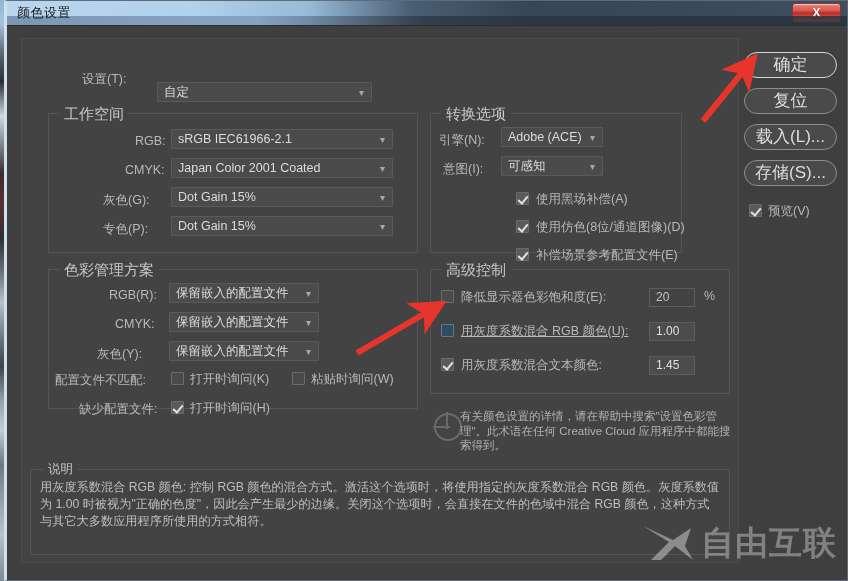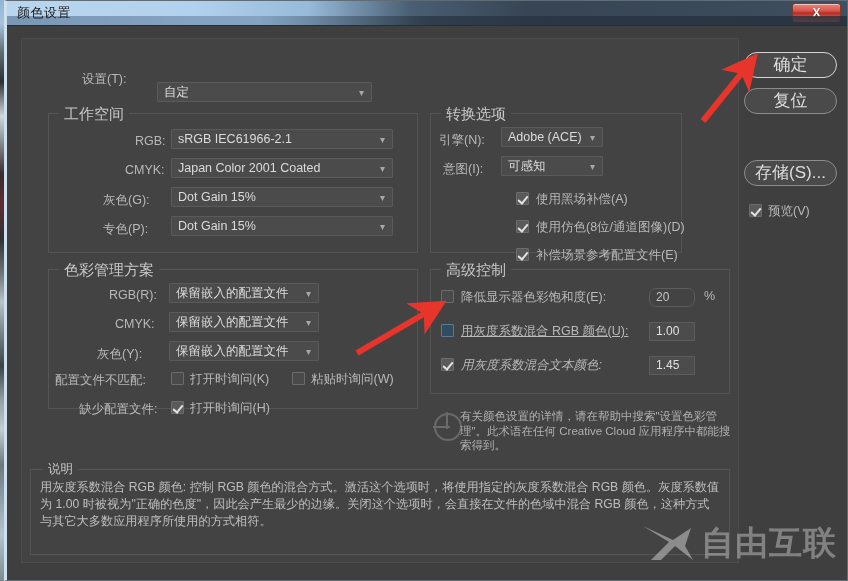--- a/index.html
+++ b/index.html
@@ -318,44 +318,45 @@
 
         <div class="chk on" style="left:85px;top:134px;"></div>
         <div class="lbl" style="position:absolute;left:105px;top:133px;">补偿场景参考配置文件(E)</div>
       </div>
 
       <div class="group" style="left:408px;top:230px;width:300px;height:125px;">
         <div class="group-title">高级控制</div>
 
         <div class="chk" style="left:10px;top:20px;"></div>
         <div class="lbl" style="position:absolute;left:30px;top:19px;">降低显示器色彩饱和度(E):</div>
-        <div class="numfield disabled" style="left:218px;top:18px;width:46px;border-radius:7px;">20</div>
+        <div class="numfield disabled" style="left:218px;top:18px;width:46px;">20</div>
         <div class="lbl" style="position:absolute;left:273px;top:19px;">%</div>
 
         <div class="chk blue" style="left:10px;top:54px;"></div>
         <div class="lbl" style="position:absolute;left:30px;top:53px;text-decoration:underline;">用灰度系数混合 RGB 颜色(U):</div>
         <div class="numfield" style="left:218px;top:52px;width:46px;">1.00</div>
 
         <div class="chk on" style="left:10px;top:88px;"></div>
-        <div class="lbl" style="position:absolute;left:30px;top:87px;font-style:italic;">用灰度系数混合文本颜色:</div>
+        <div class="lbl" style="position:absolute;left:30px;top:87px;">用灰度系数混合文本颜色:</div>
         <div class="numfield" style="left:218px;top:86px;width:46px;">1.45</div>
       </div>
 
       <div id="info-icon"></div>
       <div id="info-note">有关颜色设置的详情，请在帮助中搜索"设置色彩管理"。此术语在任何 Creative Cloud 应用程序中都能搜索得到。</div>
 
       <div id="desc-box">
         <div id="desc-title">说明</div>
         <div id="desc-text">用灰度系数混合 RGB 颜色: 控制 RGB 颜色的混合方式。激活这个选项时，将使用指定的灰度系数混合 RGB 颜色。灰度系数值为 1.00 时被视为"正确的色度"，因此会产生最少的边缘。关闭这个选项时，会直接在文件的色域中混合 RGB 颜色，这种方式与其它大多数应用程序所使用的方式相符。</div>
       </div>
 
     </div>
 
     <div class="btn primary" style="top:26px;">确定</div>
     <div class="btn" style="top:62px;">复位</div>
+    <div class="btn" style="top:98px;">载入(L)...</div>
     <div class="btn" style="top:134px;">存储(S)...</div>
 
     <div class="chk on" style="left:742px;top:178px;"></div>
     <div class="lbl" style="position:absolute;left:761px;top:177px;">预览(V)</div>
 
     <div id="watermark">
       <svg width="58" height="42" viewBox="0 0 58 42">
         <path d="M4 4 L30 20 L12 38 L22 38 L36 24 L54 38 L46 24 L52 6 L34 18 Z" fill="#c9c9c9"></path>
       </svg>
       <div id="wm-text">自由互联</div>

